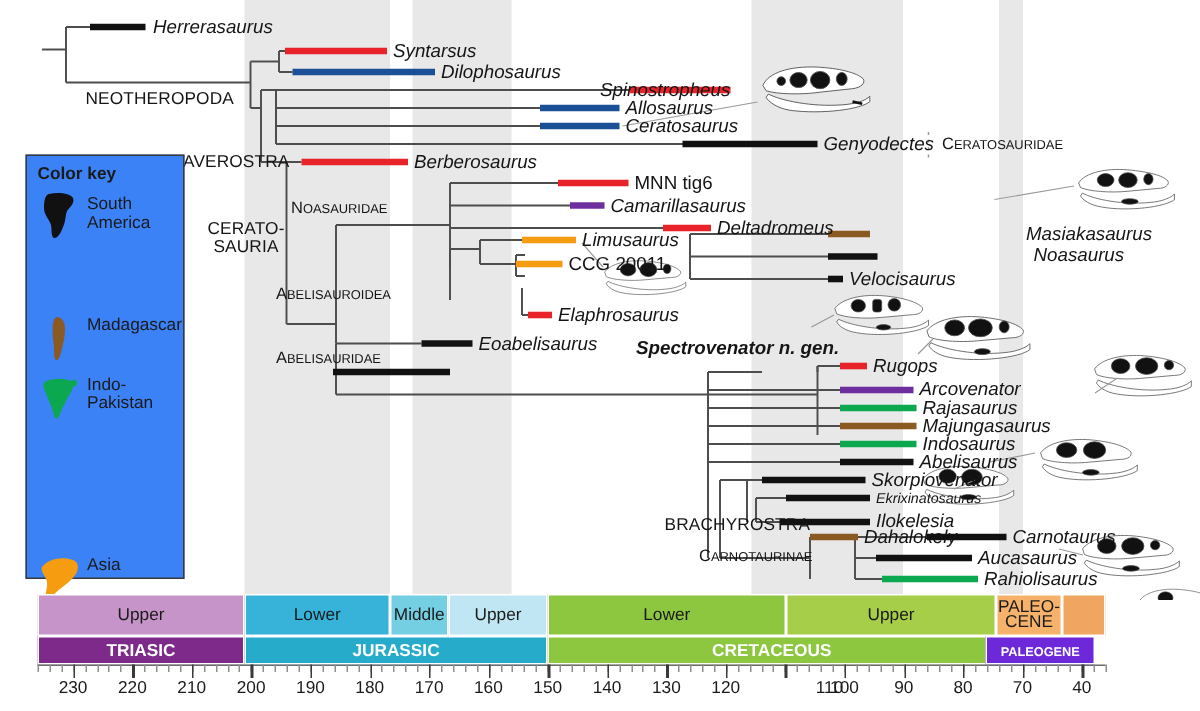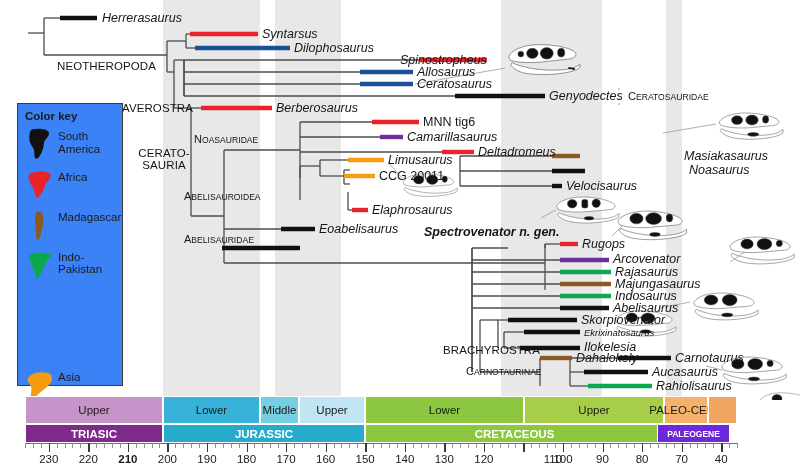--- a/index.html
+++ b/index.html
@@ -33,21 +33,21 @@
   #key .ktitle{position:absolute;left:7px;top:6px;font-size:11.5px;font-weight:bold;}
   .krow{position:absolute;left:6px;width:98px;height:34px;}
   .krow .kicon{position:absolute;left:2px;top:0;width:28px;height:32px;}
   .krow .klabel{position:absolute;left:34px;top:2px;font-size:11.5px;line-height:11.5px;}
 
   
   #scale{position:absolute;left:0;top:396px;width:800px;height:78px;}
   .epoch{position:absolute;top:0;height:28px;border:1px solid #ffffff;
          box-sizing:border-box;display:flex;align-items:center;justify-content:center;
          font-size:11.5px;color:#1a1a1a;}
-  .epoch.two{line-height:10.5px;text-align:center;flex-direction:row;justify-content:center;}
+  .epoch.two{line-height:10.5px;text-align:center;flex-direction:column;justify-content:center;}
   .period{position:absolute;top:28px;height:19px;border:1px solid #ffffff;
           box-sizing:border-box;display:flex;align-items:center;justify-content:center;
           font-size:11.5px;font-weight:bold;color:#ffffff;}
   .period.sm{font-size:8.5px;}
   #axis{position:absolute;left:0;top:47px;width:800px;height:31px;}
   .tick{position:absolute;background:#4a4a4a;width:1px;}
   .tick.major{height:9px;top:0;width:1.4px;background:#3a3a3a;}
   .tick.minor{height:5px;top:0;background:#8e8e8e;}
   .axline{position:absolute;left:25px;top:0;width:712px;height:1px;background:#6b6b6b;}
   .tnum{position:absolute;top:10px;font-size:11.5px;color:#1a1a1a;
@@ -355,26 +355,20 @@
 
     <div class="krow" style="top:24px;height:42px;">
       <svg class="kicon" viewBox="0 0 40 48">
         <path fill="#111111" d="M9,2 C18,0 30,1 33,6 C35,11 30,15 27,19 C25,24 26,29 23,35 C21,41 17,47 14,46 C11,45 12,38 11,33 C9,27 4,23 4,16 C4,9 5,3 9,2 Z"></path>
       </svg>
       <div class="klabel" style="line-height:13px;">
         <span>South America</span>
       </div>
     </div>
 
-    <div class="krow" style="top:66px;">
-      <svg class="kicon" viewBox="0 0 40 48">
-        <path fill="#e8232a" d="M4,6 C10,2 24,1 33,4 C38,6 36,12 33,15 C30,18 28,21 27,25 C25,31 21,38 17,41 C14,43 12,38 12,33 C11,27 6,22 4,16 C3,12 2,8 4,6 Z"></path>
-      </svg>
-      <div class="klabel">Africa</div>
-    </div>
 
     <div class="krow" style="top:106px;">
       <svg class="kicon" viewBox="0 0 40 48">
         <path fill="#8a5a22" d="M17,2 C22,2 25,7 25,14 C25,22 23,30 21,37 C20,42 18,46 16,45 C14,44 14,38 14,32 C13,24 12,14 13,8 C14,4 15,2 17,2 Z"></path>
       </svg>
       <div class="klabel">Madagascar</div>
     </div>
 
     <div class="krow" style="top:146px;">
       <svg class="kicon" viewBox="0 0 40 48">
@@ -503,21 +497,21 @@
         <div class="tick minor" style="left: 705.36px;"></div>
         <div class="tick minor" style="left: 713.27px;"></div>
         <div class="tick minor" style="left: 721.18px;"></div>
         <div class="tick minor" style="left: 729.09px;"></div>
         <div class="tick minor" style="left: 737px;"></div>
         <div class="tick major" style="left: 48.73px;"></div>
         <div class="tnum" style="left: 48.73px;">230</div>
         <div class="tick major" style="left: 88.29px;"></div>
         <div class="tnum" style="left: 88.29px;">220</div>
         <div class="tick major" style="left: 127.84px;"></div>
-        <div class="tnum" style="left: 127.84px; font-weight: bold;">210</div>
+        <div class="tnum" style="left: 127.84px;">210</div>
         <div class="tick major" style="left: 167.4px;"></div>
         <div class="tnum" style="left: 167.4px;">200</div>
         <div class="tick major" style="left: 206.96px;"></div>
         <div class="tnum" style="left: 206.96px;">190</div>
         <div class="tick major" style="left: 246.51px;"></div>
         <div class="tnum" style="left: 246.51px;">180</div>
         <div class="tick major" style="left: 286.07px;"></div>
         <div class="tnum" style="left: 286.07px;">170</div>
         <div class="tick major" style="left: 325.62px;"></div>
         <div class="tnum" style="left: 325.62px;">160</div>

